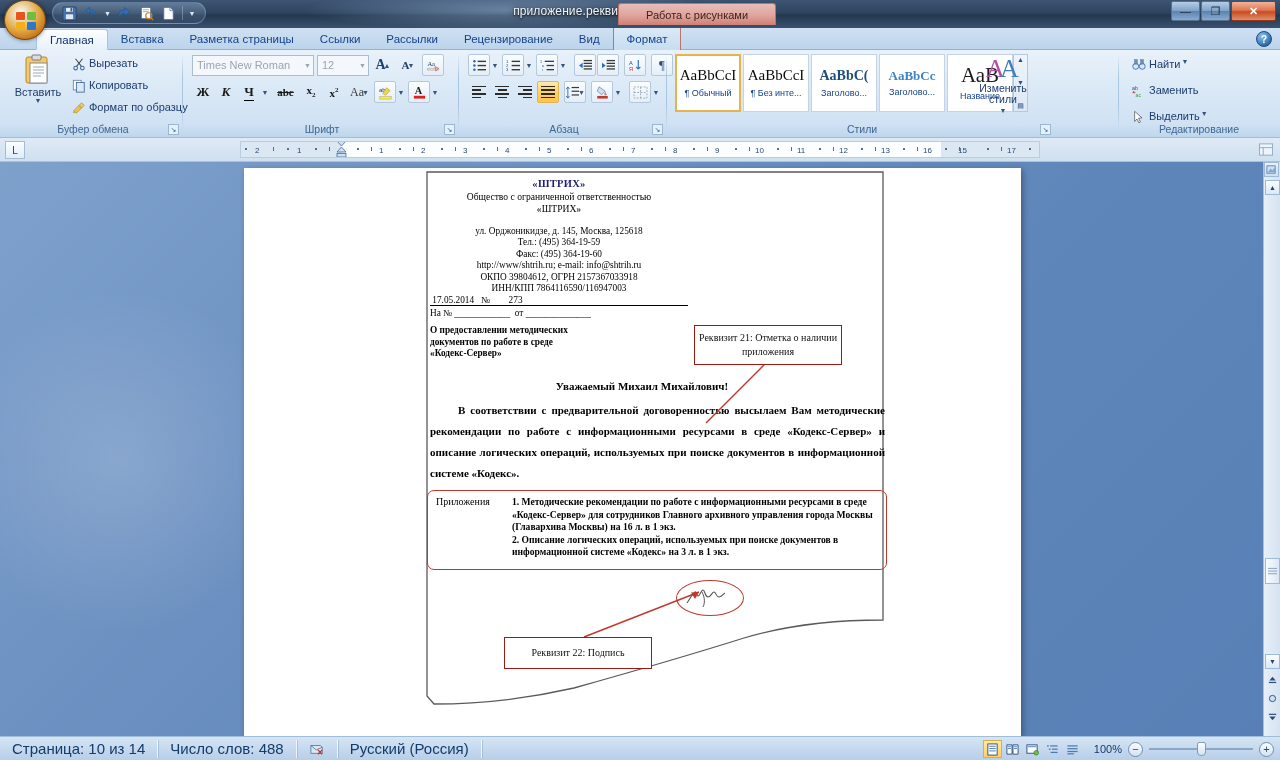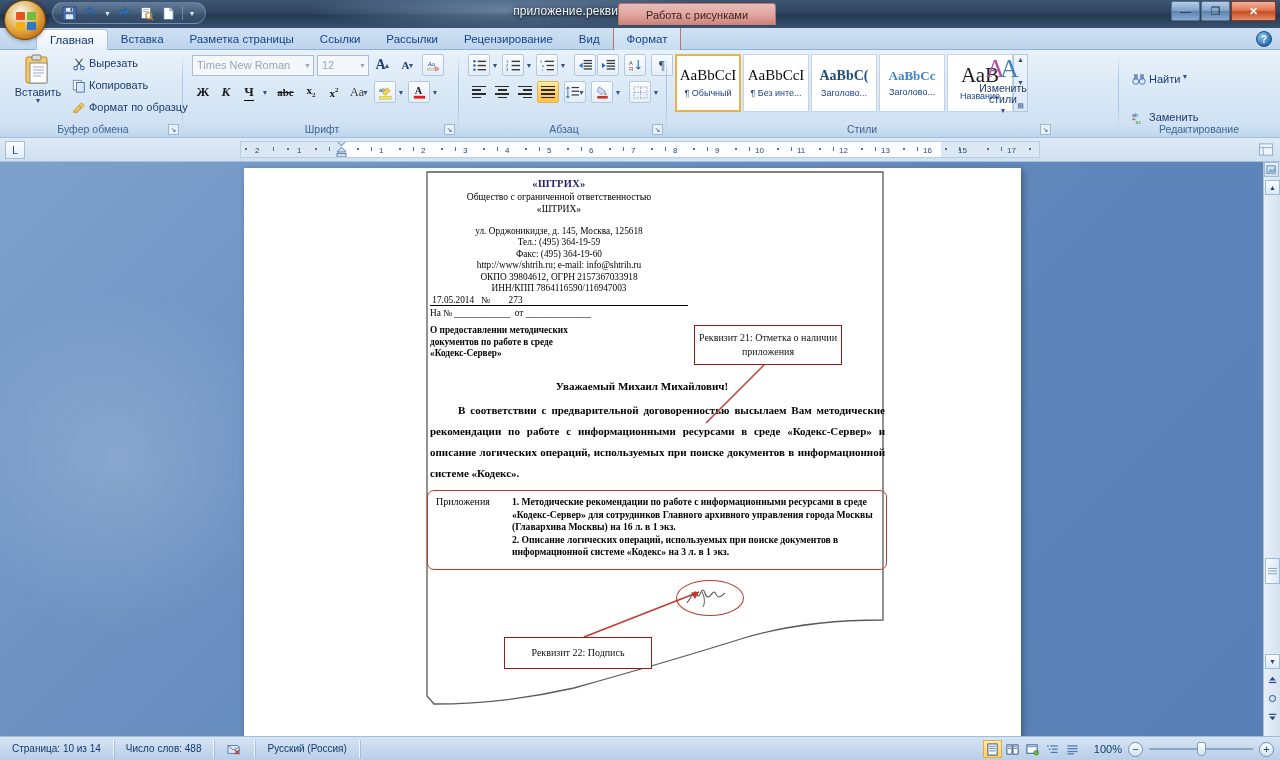--- a/index.html
+++ b/index.html
@@ -200,21 +200,21 @@
     padding: 1px 0; font-size: 7px; color: #2c5184;
   }
   .change-styles {
     position: absolute; left: 300px; top: 2px; width: 66px; height: 64px;
     display: flex; flex-direction: column; align-items: center; font-size: 10.5px; color: #1d3c6e;
     text-align: center; line-height: 11px;
   }
 
   
   #g-edit { left: 1122px; width: 154px; }
-  .edit-list { position: absolute; left: 6px; top: 20px; display: flex; flex-direction: column; gap: 20px; }
+  .edit-list { position: absolute; left: 6px; top: 5px; display: flex; flex-direction: column; gap: 8px; }
 
   
   .ruler-area {
     position: absolute; left: 0; top: 138px; width: 1280px; height: 24px;
     background: linear-gradient(to bottom,#dfeaf6,#cfe0f0);
     border-bottom: 1px solid #a7c3dc;
   }
   .tab-selector {
     position: absolute; left: 5px; top: 3px; width: 20px; height: 18px;
     border: 1px solid #a7bdd4; background: linear-gradient(to bottom,#fbfdff,#e0ecf8);
@@ -322,21 +322,21 @@
   .torn { position: absolute; left: 0; top: 0; width: 796px; height: 568px; pointer-events: none; }
 
   
   .statusbar {
     position: absolute; left: 0; top: 736px; width: 1280px; height: 24px;
     background: linear-gradient(to bottom, #d7e5f4 0%, #c6d9ee 50%, #b7cfe8 100%);
     border-top: 1px solid #9ebdd9;
     display: flex; align-items: center;
   }
   .sb-item {
-    font-size: 10px; color: #133b6b; padding: 0 12px; height: 18px;
+    font-size: 15px; color: #133b6b; padding: 0 12px; height: 18px;
     display: flex; align-items: center; gap: 5px;
     border-right: 1px solid rgba(255,255,255,.75);
     box-shadow: 1px 0 0 rgba(130,165,200,.5);
   }
   .sb-right { position: absolute; right: 6px; top: 3px; display: flex; align-items: center; gap: 6px; }
   .viewbtns { display: flex; gap: 1px; }
   .vb {
     width: 19px; height: 18px; border: 1px solid transparent;
     display: flex; align-items: center; justify-content: center;
   }

